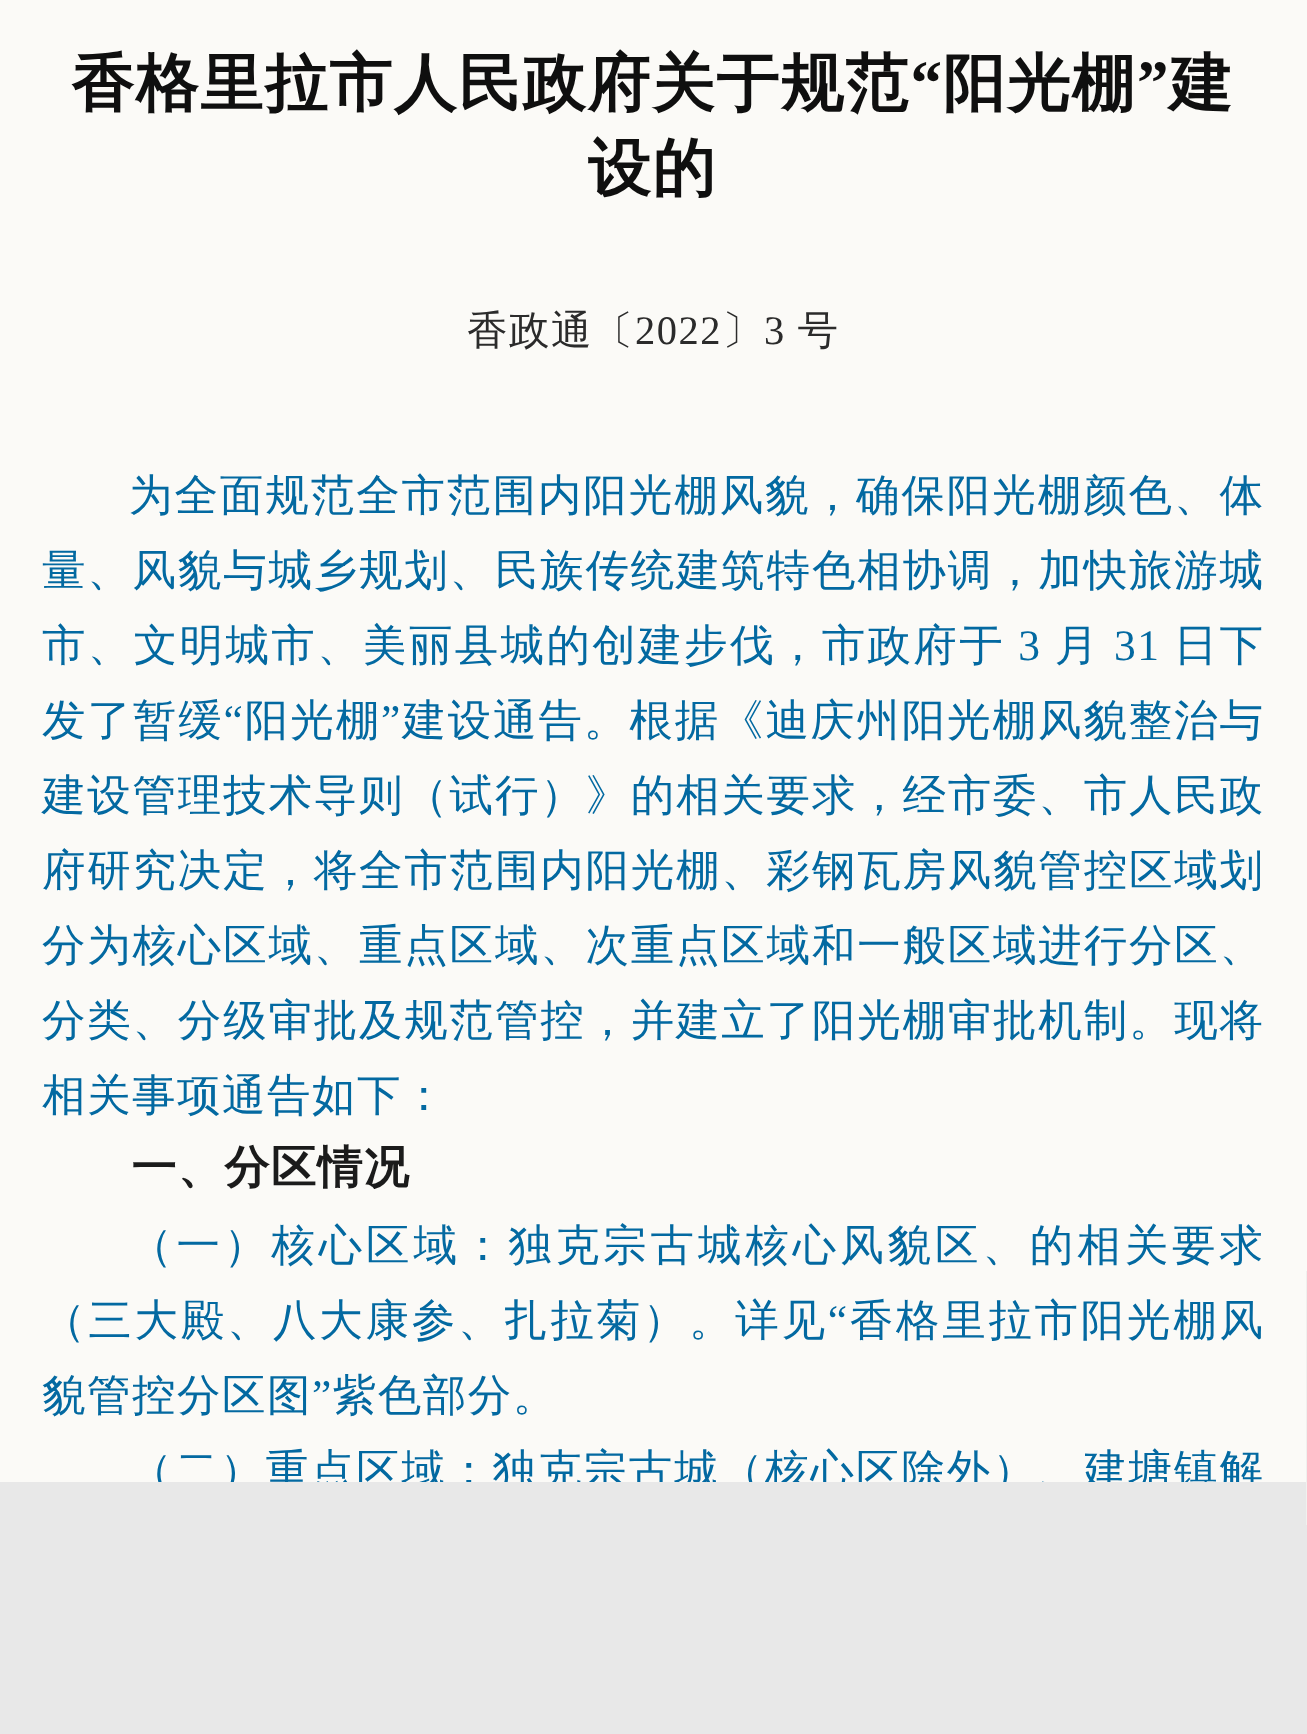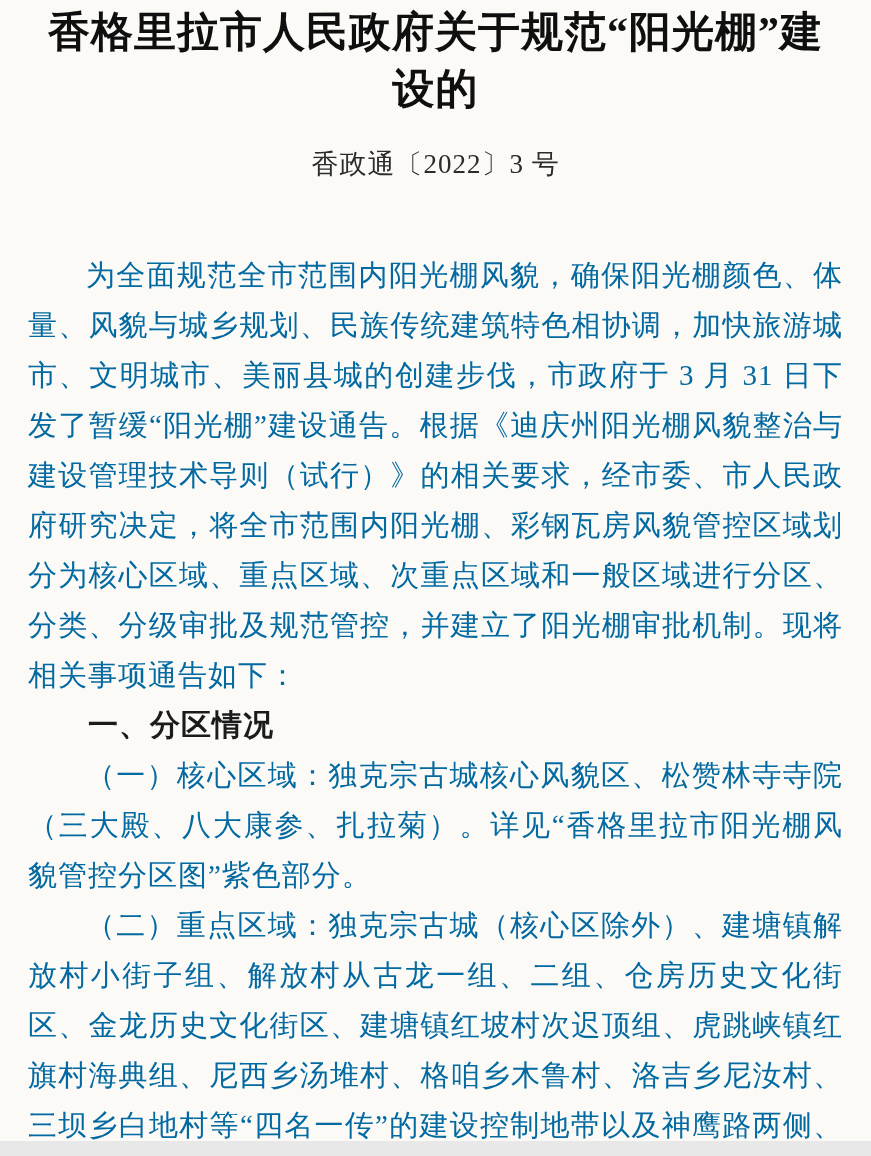--- a/index.html
+++ b/index.html
@@ -3,64 +3,64 @@
 <meta charset="utf-8">
 <style>
   html, body {
     margin: 0;
     padding: 0;
     background: #e8e8e8;
   }
   .page {
     position: relative;
     width: 871px;
-    height: 1141px;
+    height: 988px;
     margin: 0 auto;
     background: #fbfaf7;
     box-sizing: border-box;
-    padding: 4px 28px 0 28px;
+    padding: 28px 28px 0 28px;
     overflow: hidden;
     font-family: "Liberation Serif", "DejaVu Serif", serif;
     color: #262626;
   }
   .doc-title {
     margin: 0;
     text-align: center;
     font-weight: bold;
     font-size: 42px;
     line-height: 57px;
     letter-spacing: 1px;
     color: #0f0f0f;
   }
   .doc-title .t-line {
     display: block;
   }
   .doc-number {
-    margin-top: 28px;
+    margin-top: 60px;
     text-align: center;
     font-size: 27px;
     letter-spacing: 1px;
     color: #2b2b2b;
   }
   .doc-body {
     margin-top: 68px;
   }
   p.body-para {
     margin: 0;
     font-size: 29px;
     line-height: 50px;
     letter-spacing: 1px;
     text-align: justify;
     text-justify: inter-ideograph;
     text-indent: 2em;
     color: #0369a1;
   }
   p.section-heading {
     margin: 0;
-    font-family: Liberation Sans, sans-serif;
+    font-family: Liberation Mono, monospace;
     font-weight: bold;
     font-size: 30px;
     line-height: 50px;
     text-indent: 2em;
     letter-spacing: 1px;
     color: #1b1b1b;
   }
 </style>
 </head>
 <body>
@@ -69,17 +69,17 @@
 
   <h1 class="doc-title">
     <span class="t-line">香格里拉市人民政府关于规范“阳光棚”建设的</span>
   </h1>
 
   <div class="doc-number">香政通〔2022〕3 号</div>
 
   <div class="doc-body">
     <p class="body-para">为全面规范全市范围内阳光棚风貌，确保阳光棚颜色、体量、风貌与城乡规划、民族传统建筑特色相协调，加快旅游城市、文明城市、美丽县城的创建步伐，市政府于 3 月 31 日下发了暂缓“阳光棚”建设通告。根据《迪庆州阳光棚风貌整治与建设管理技术导则（试行）》的相关要求，经市委、市人民政府研究决定，将全市范围内阳光棚、彩钢瓦房风貌管控区域划分为核心区域、重点区域、次重点区域和一般区域进行分区、分类、分级审批及规范管控，并建立了阳光棚审批机制。现将相关事项通告如下：</p>
     <p class="section-heading">一、分区情况</p>
-    <p class="body-para">（一）核心区域：独克宗古城核心风貌区、松赞林寺寺院（三大殿、八大康参、扎拉菊）。详见“香格里拉市阳光棚风貌管控分区图”紫色部分。</p>
+    <p class="body-para">（一）核心区域：独克宗古城核心风貌区、的相关要求（三大殿、八大康参、扎拉菊）。详见“香格里拉市阳光棚风貌管控分区图”紫色部分。</p>
     <p class="body-para">（二）重点区域：独克宗古城（核心区除外）、建塘镇解放村小街子组、解放村从古龙一组、二组、仓房历史文化街区、金龙历史文化街区、建塘镇红坡村次迟顶组、虎跳峡镇红旗村海典组、尼西乡汤堆村、格咱乡木鲁村、洛吉乡尼汝村、三坝乡白地村等“四名一传”的建设控制地带以及神鹰路两侧、康珠大道沿线、</p>
   </div>
 
 </div>
 
 </body></html>

